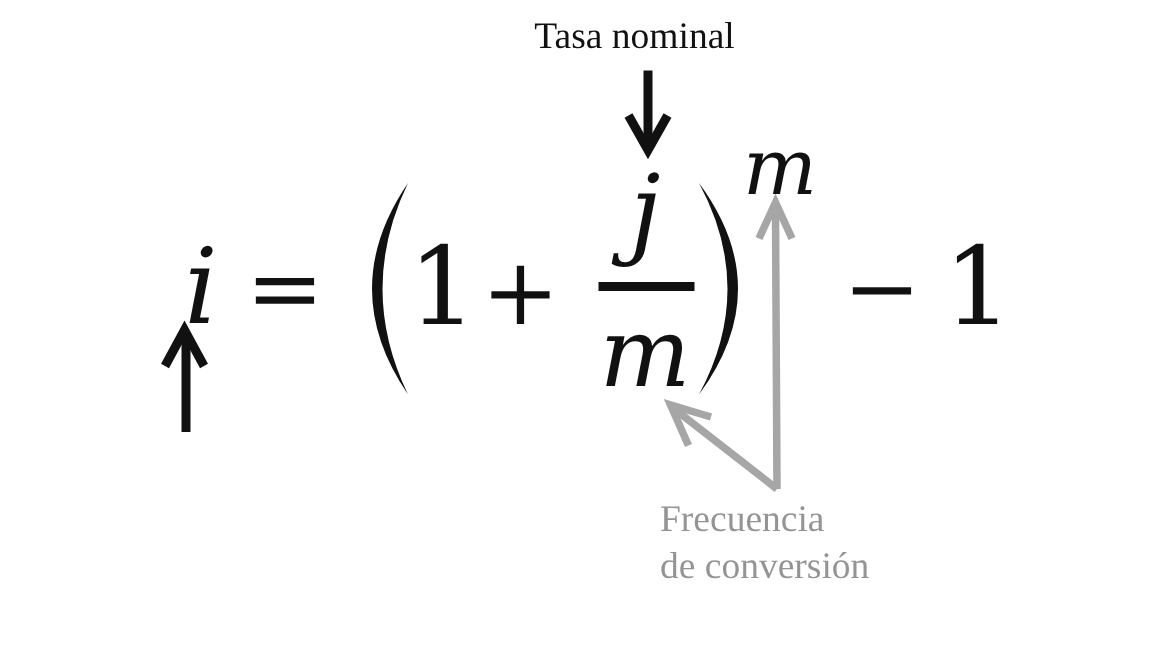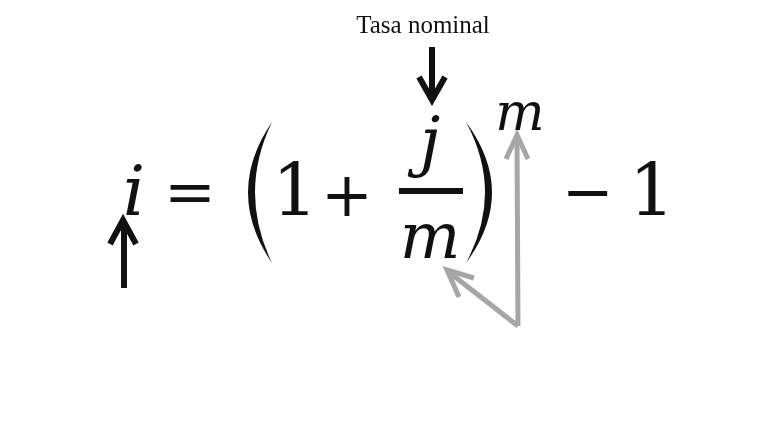--- a/index.html
+++ b/index.html
@@ -100,14 +100,18 @@
 
   <span class="tok ital" style="left:430px; top:236px; font-size:64px;">m</span>
 
   <span class="tok ital" style="left:520px; top:112px; font-size:52px;">m</span>
 
   <span class="tok" style="left:588px; top:192px; font-size:62px;">−</span>
 
   <span class="tok" style="left:652px; top:191px; font-size:72px;">1</span>
 
 
+  <div class="gray-label" style="left:440px; top:331px;">
+    <div>Frecuencia</div>
+    <div>de conversión</div>
+  </div>
 
 </div>
 
 </body></html>

